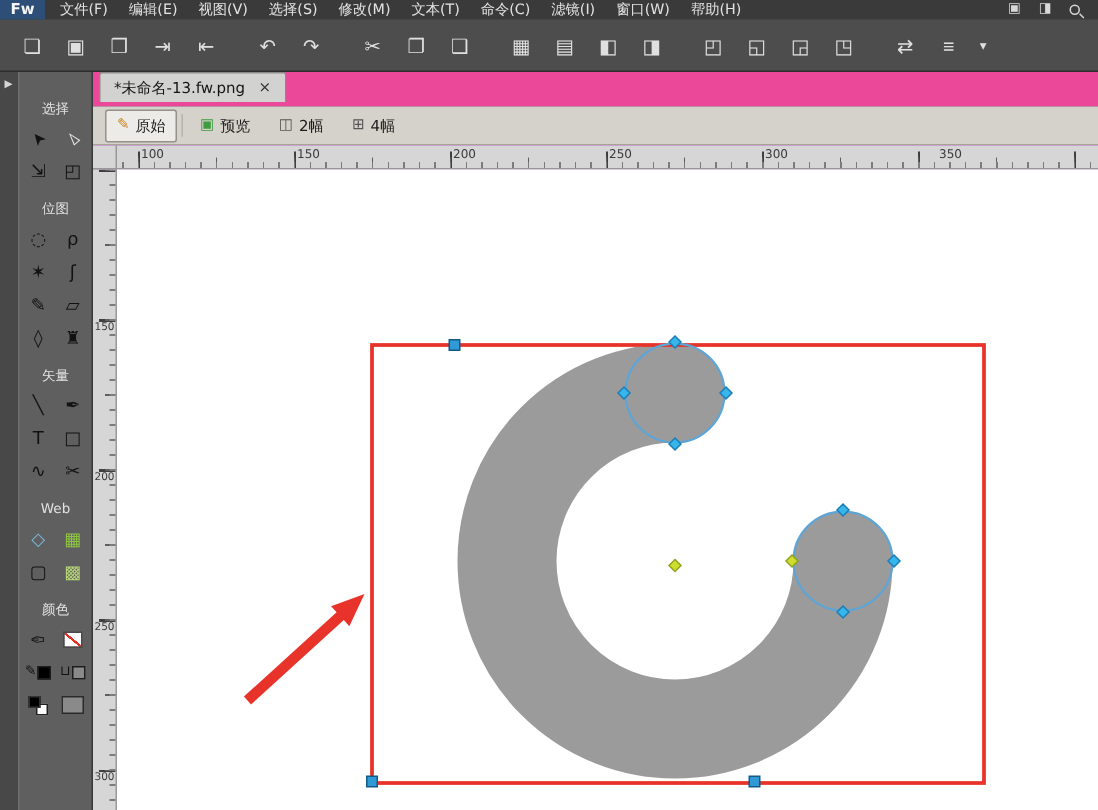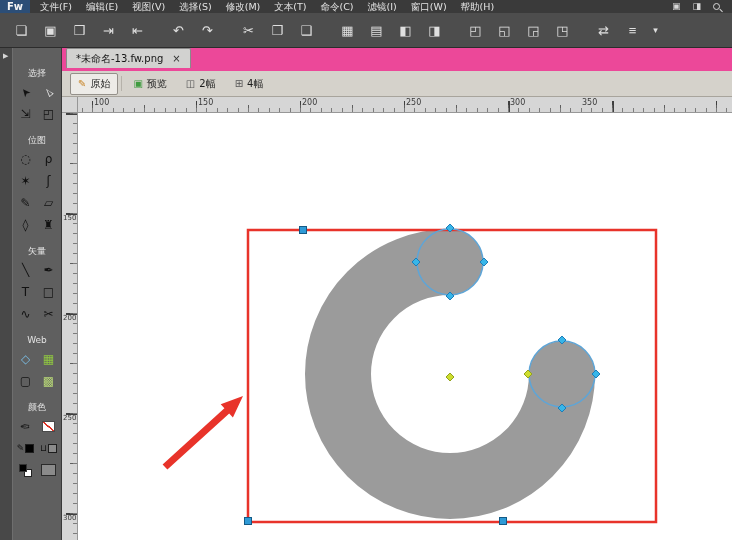--- a/index.html
+++ b/index.html
@@ -332,21 +332,21 @@
 
     <div class="canvas-wrap" data-name="canvas-viewport">
       <div class="ruler-corner" data-name="ruler-corner"></div>
 
       <div class="ruler-h" data-name="horizontal-ruler">
         <span class="rh-label" style="left:16px" data-name="ruler-label">100</span>
         <span class="rh-label" style="left:120px" data-name="ruler-label">150</span>
         <span class="rh-label" style="left:224px" data-name="ruler-label">200</span>
         <span class="rh-label" style="left:328px" data-name="ruler-label">250</span>
         <span class="rh-label" style="left:432px" data-name="ruler-label">300</span>
-        <span class="rh-label" style="left:504px" data-name="ruler-label">350</span>
+        <span class="rh-label" style="left:548px" data-name="ruler-label">350</span>
       </div>
 
       <div class="ruler-v" data-name="vertical-ruler">
         <span class="rv-label" style="top:101px" data-name="ruler-label">150</span>
         <span class="rv-label" style="top:201px" data-name="ruler-label">200</span>
         <span class="rv-label" style="top:301px" data-name="ruler-label">250</span>
         <span class="rv-label" style="top:401px" data-name="ruler-label">300</span>
       </div>
 
       <div class="canvas" data-name="document-canvas">

